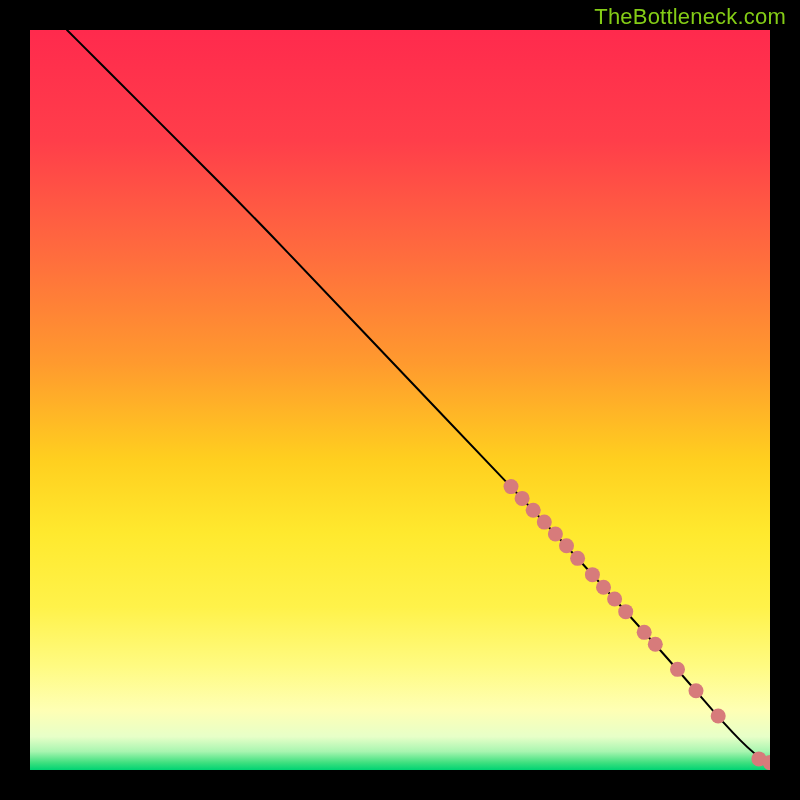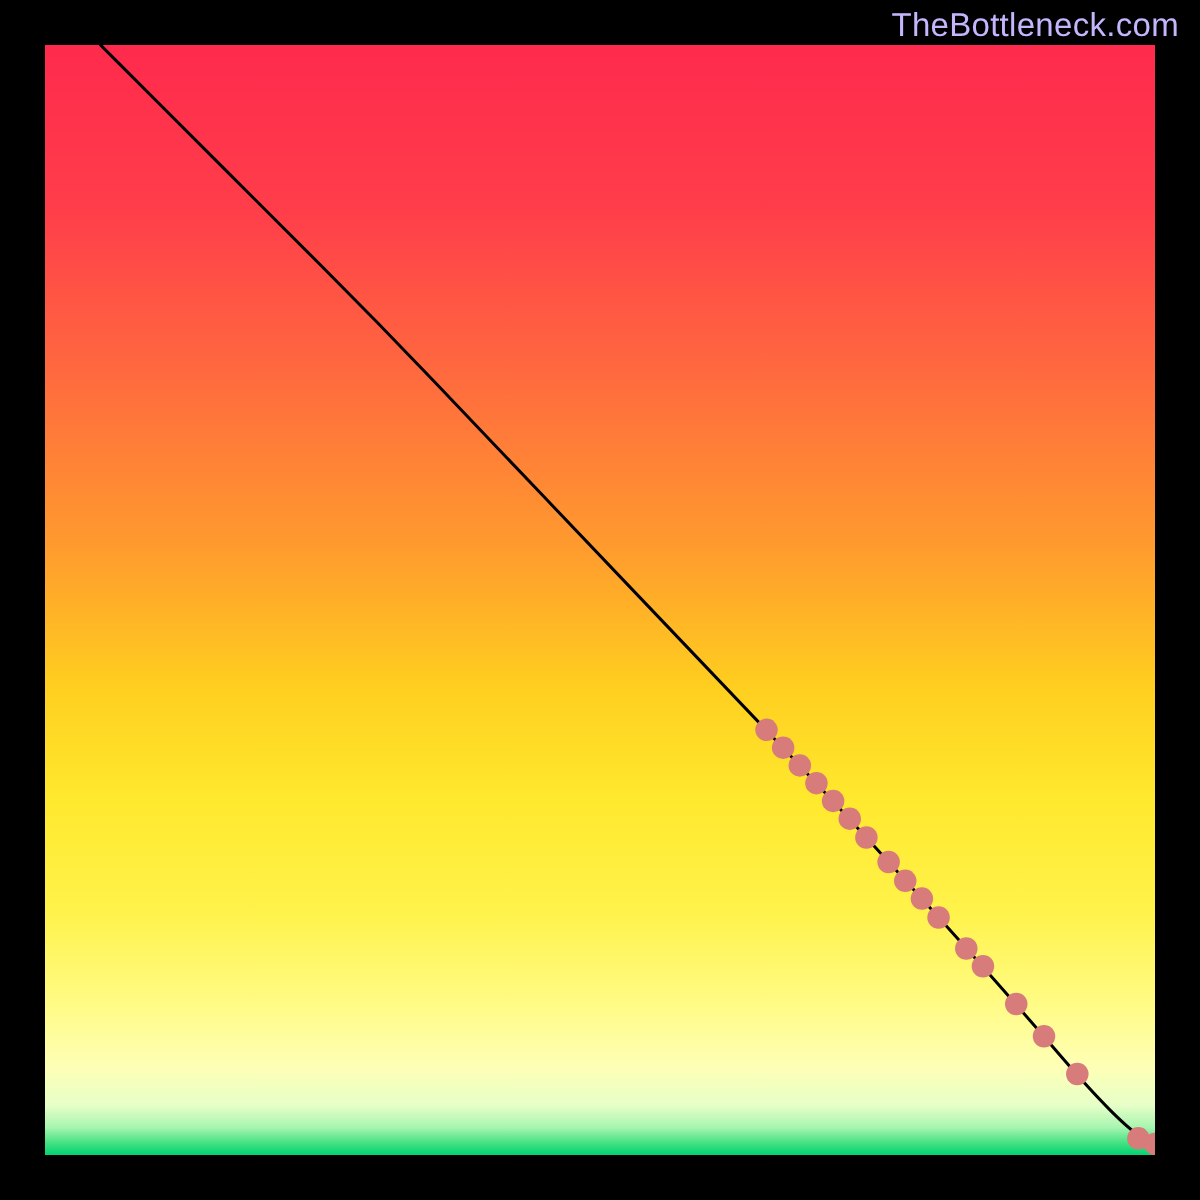--- a/index.html
+++ b/index.html
@@ -14,21 +14,21 @@
   .outer {
     position: relative;
     width: 800px;
     height: 800px;
     background: #000;
   }
   .watermark {
     position: absolute;
     top: 4px;
     right: 14px;
-    color: #c4b5fd;
+    color: #84cc16;
     font-size: 22px;
     font-weight: 400;
     letter-spacing: 0.2px;
     z-index: 5;
   }
   .plot {
     position: absolute;
     left: 30px;
     top: 30px;
     width: 740px;

